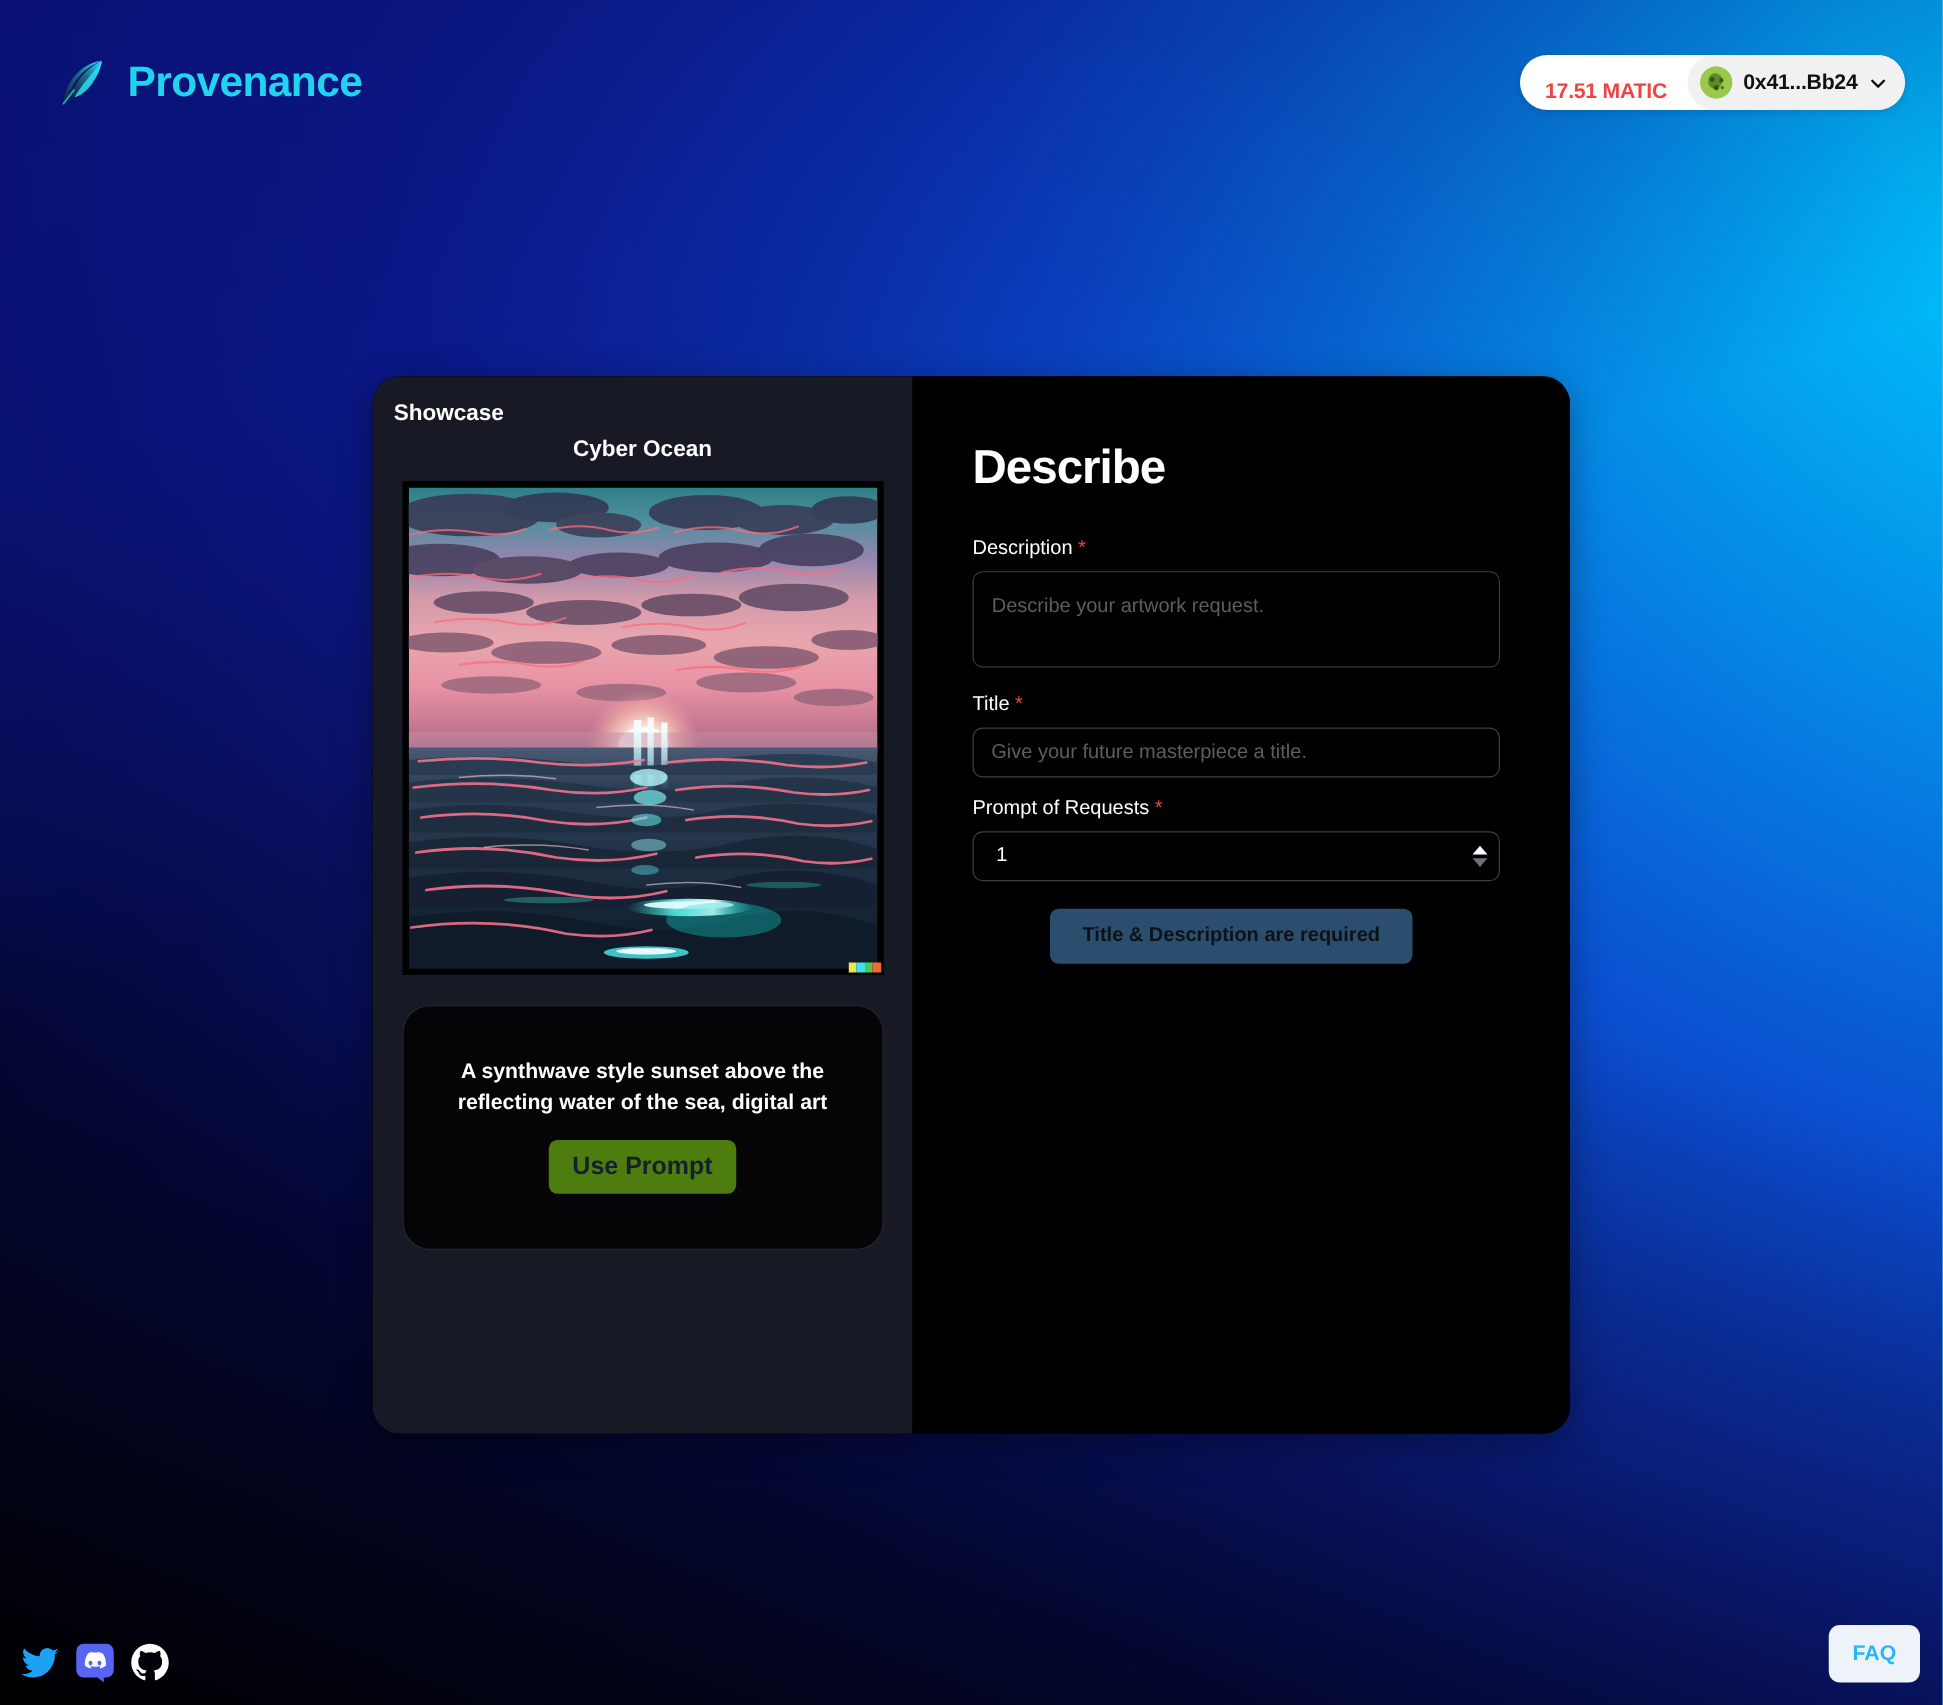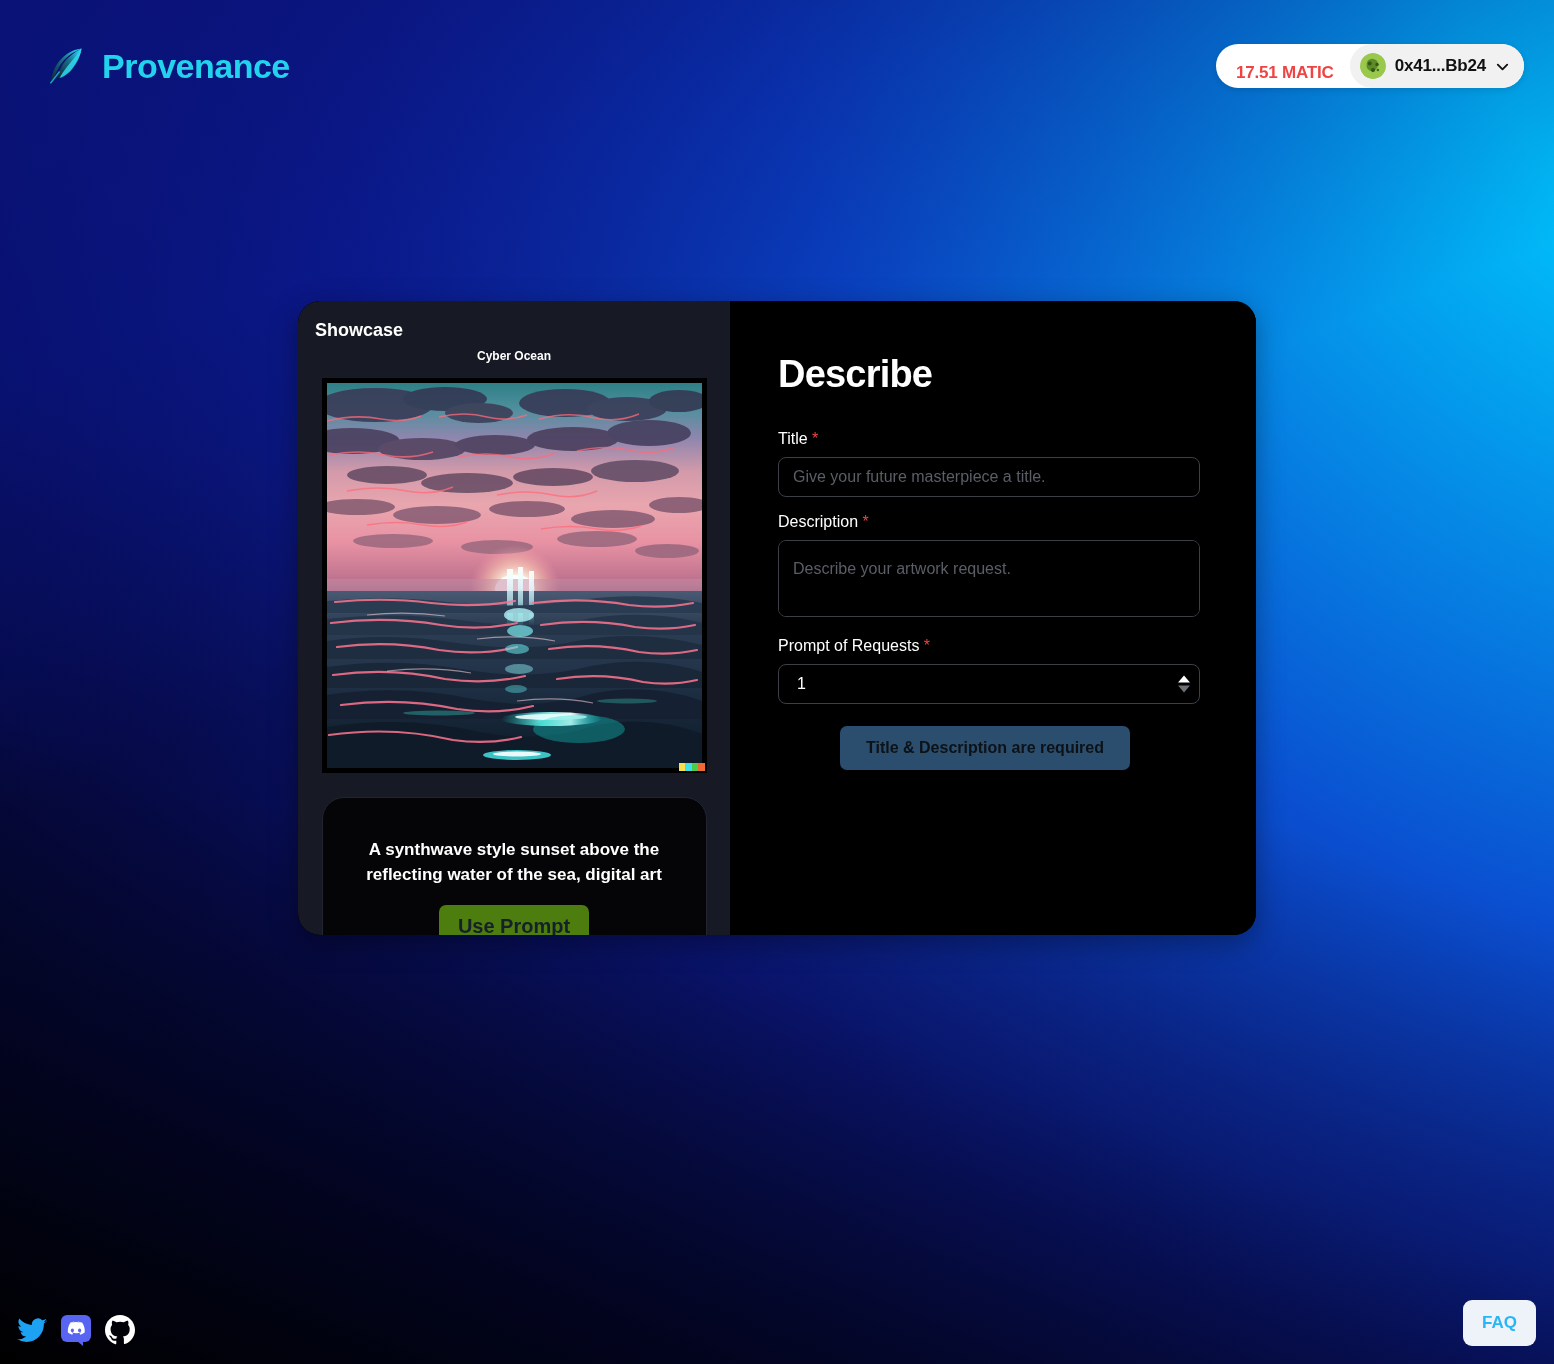--- a/index.html
+++ b/index.html
@@ -95,21 +95,21 @@
   }
 
   .chevron { width: 15px; height: 15px; display: block; }
 
   
   .main-card {
     position: absolute;
     left: 298px;
     top: 301px;
     width: 958px;
-    height: 634px;
+    height: 846px;
     background: #000000;
     border-radius: 22px;
     display: flex;
     overflow: hidden;
     z-index: 4;
     box-shadow: 0 8px 28px rgba(0,0,0,0.35);
   }
 
   
   .showcase {
@@ -123,21 +123,21 @@
 
   .showcase-title {
     font-size: 18px;
     font-weight: bold;
     color: #ffffff;
     margin-bottom: 8px;
     padding-left: 3px;
   }
 
   .art-title {
-    font-size: 12px;
+    font-size: 18px;
     font-weight: bold;
     color: #ffffff;
     text-align: center;
     margin-bottom: 15px;
   }
 
   .art-frame {
     width: 385px;
     align-self: center;
     background: #000000;
@@ -509,34 +509,34 @@
       <button class="use-prompt-btn">Use Prompt</button>
     </div>
   </div>
 
   <div class="request">
 
     <div class="request-title">Describe</div>
 
     <div class="field">
       <label class="field-label">
+        <span>Description</span>
+        <span class="req-star">*</span>
+      </label>
+      <textarea class="text-area" placeholder="Describe your artwork request.
+
+Tip: Add details like &quot;impressionist&quot; or &quot;digit art&quot;" style=""></textarea>
+    </div>
+
+    <div class="field">
+      <label class="field-label">
         <span>Title</span>
         <span class="req-star">*</span>
       </label>
       <input class="text-input" type="text" placeholder="Give your future masterpiece a title." style="">
-    </div>
-
-    <div class="field">
-      <label class="field-label">
-        <span>Description</span>
-        <span class="req-star">*</span>
-      </label>
-      <textarea class="text-area" placeholder="Describe your artwork request.
-
-Tip: Add details like &quot;impressionist&quot; or &quot;digit art&quot;" style=""></textarea>
     </div>
 
     <div class="field">
       <label class="field-label">
         <span>Prompt of Requests</span>
         <span class="req-star">*</span>
       </label>
       <div class="num-wrap">
         <input class="num-input" type="text" value="1" style="">
         <span class="spinner">

